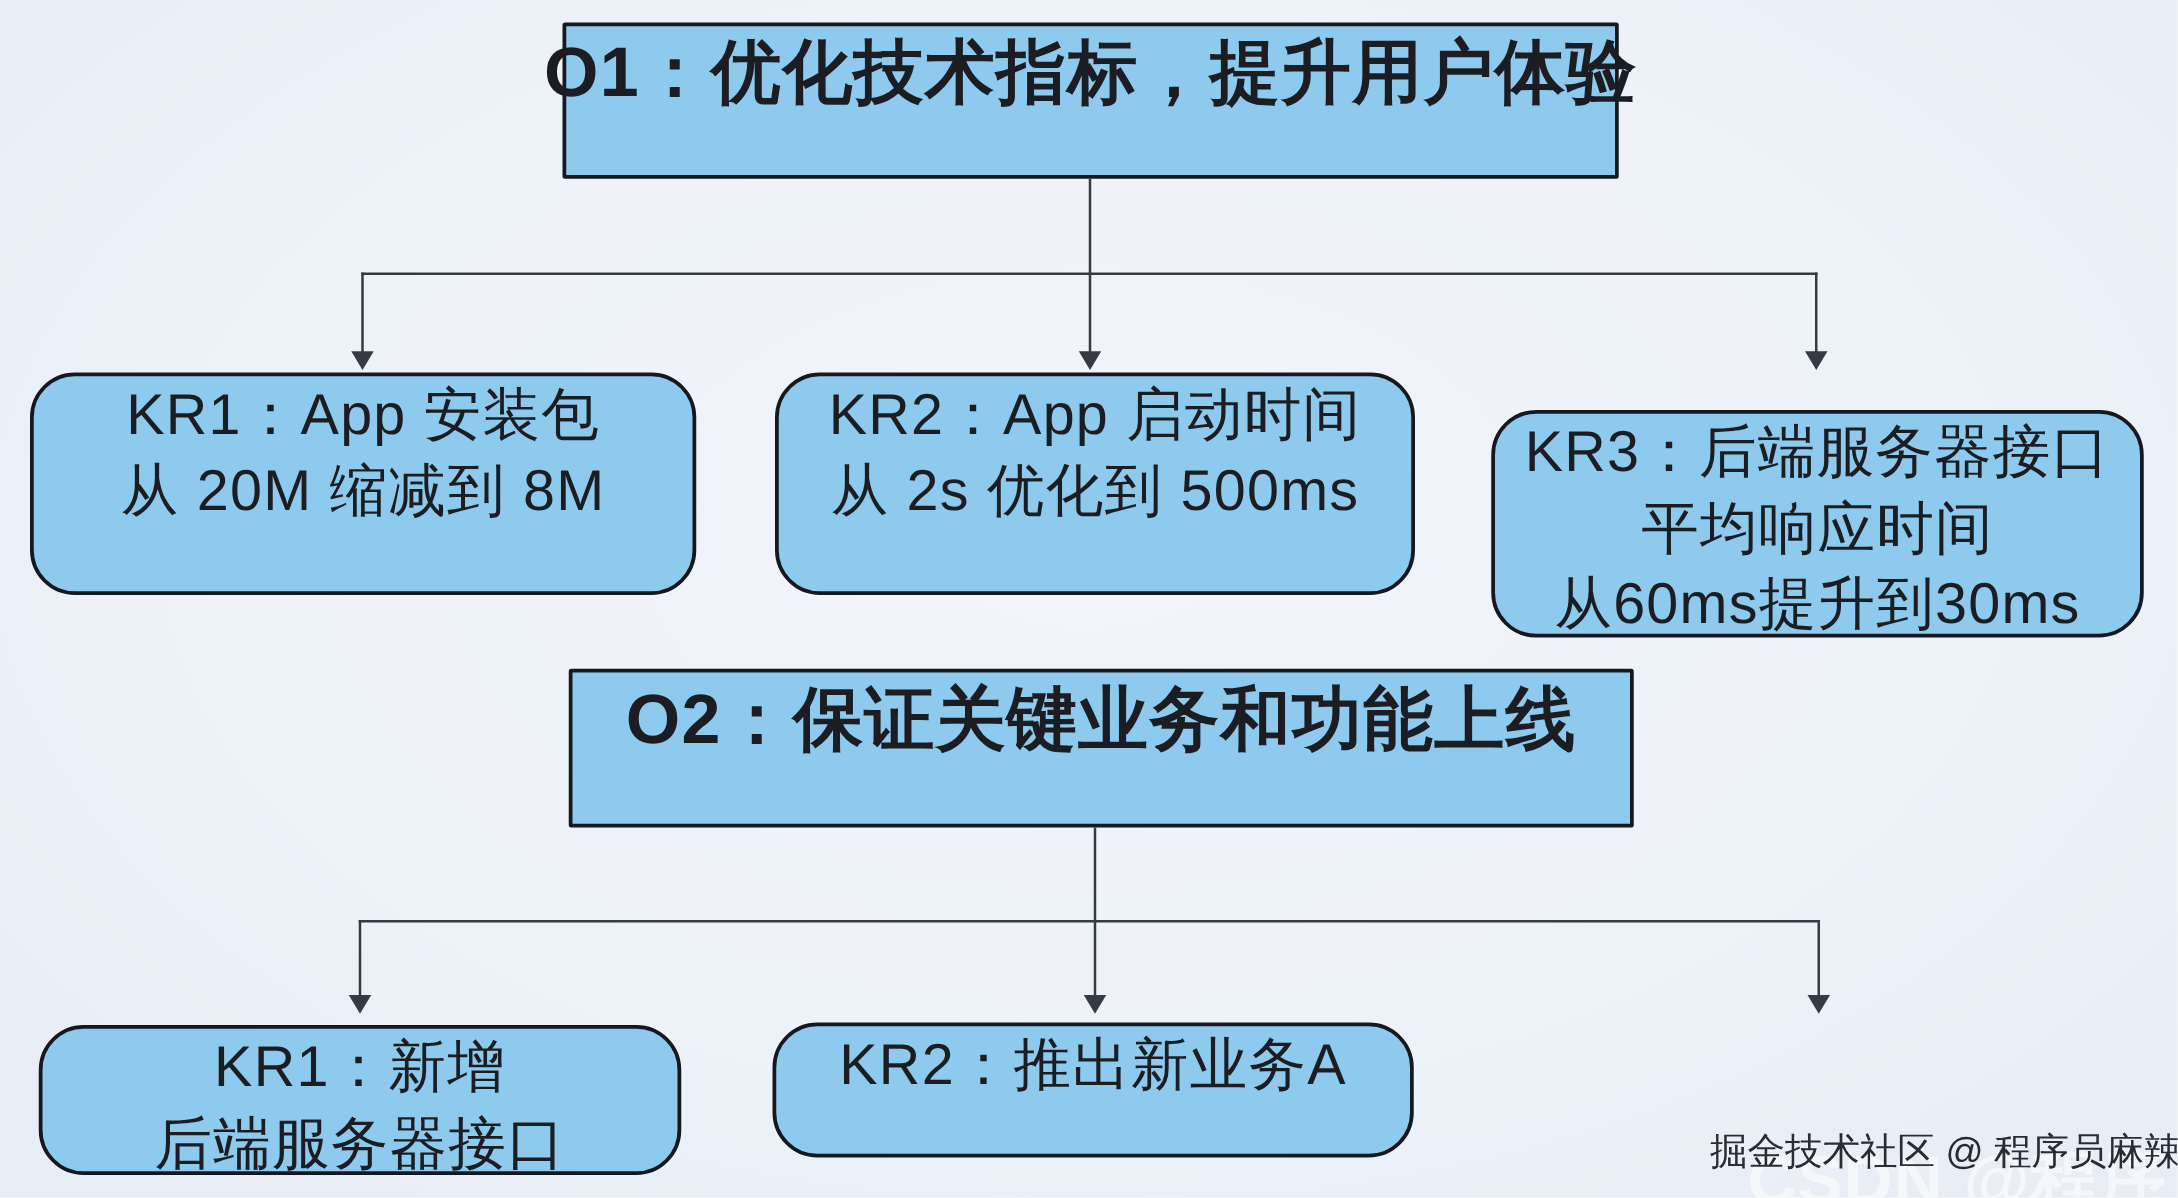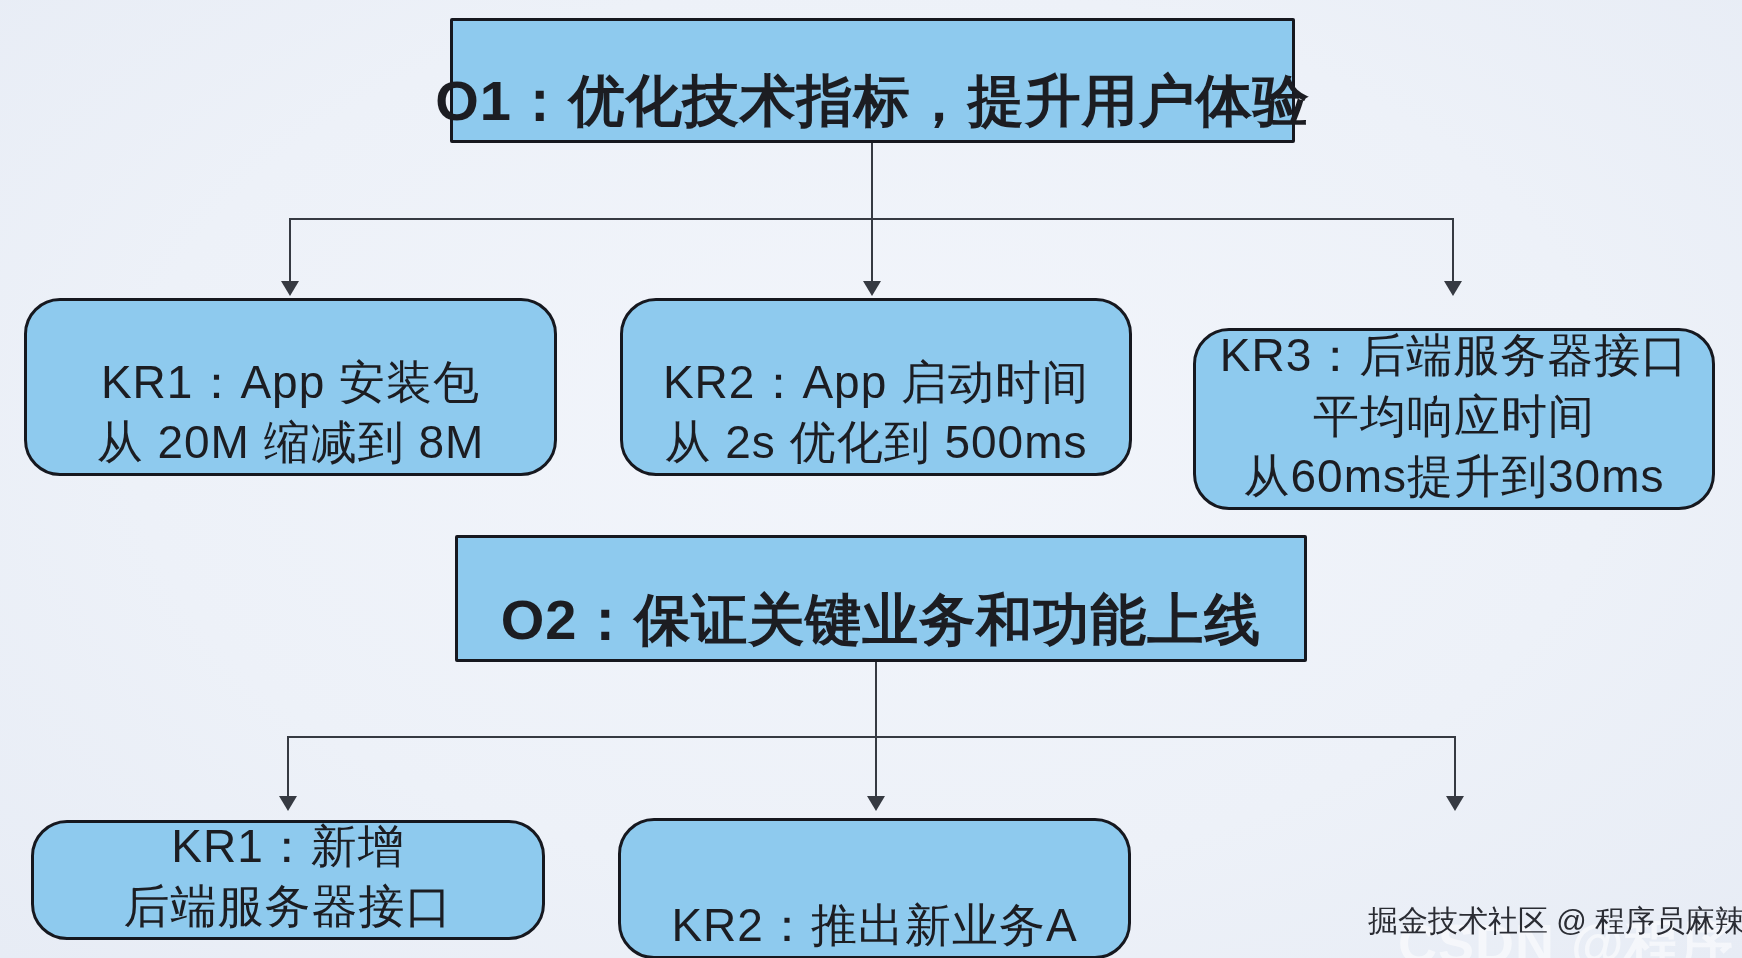--- a/index.html
+++ b/index.html
@@ -20,21 +20,21 @@
   }
   
   .node {
     position: absolute;
     background: #8ecaee;
     border: 3px solid #16181f;
     box-sizing: border-box;
     display: flex;
     flex-direction: column;
     align-items: center;
-    justify-content: flex-end;
+    justify-content: flex-start;
     text-align: center;
     color: #1c1d22;
   }
   .objective {
     border-radius: 2px;
     font-weight: bold;
     font-size: 56px;
     letter-spacing: 1px;
   }
   .keyresult {
@@ -46,21 +46,21 @@
   .objective span, .keyresult span { display: block; white-space: nowrap; }
 
   #o1-box  { left: 450px; top: 18px;  width: 845px; height: 125px; }
   #o2-box  { left: 455px; top: 535px; width: 852px; height: 127px; }
 
   #o1-kr1  { left: 24px;   top: 298px; width: 533px; height: 178px; }
   #o1-kr2  { left: 620px;  top: 298px; width: 512px; height: 178px; }
   #o1-kr3  { left: 1193px; top: 298px; width: 522px; height: 182px; margin-top: 30px; }
 
   #o2-kr1  { left: 31px;   top: 820px; width: 514px; height: 120px; }
-  #o2-kr2  { left: 618px;  top: 818px; width: 513px; height: 141px; }
+  #o2-kr2  { left: 618px;  top: 818px; width: 513px; height: 108px; }
   #o2-kr3  { left: 1202px; top: 815px; width: 502px; height: 122px; }
 
   
   .cline {
     position: absolute;
     background: #363a42;
   }
   .arrowhead {
     position: absolute;
     width: 0;

